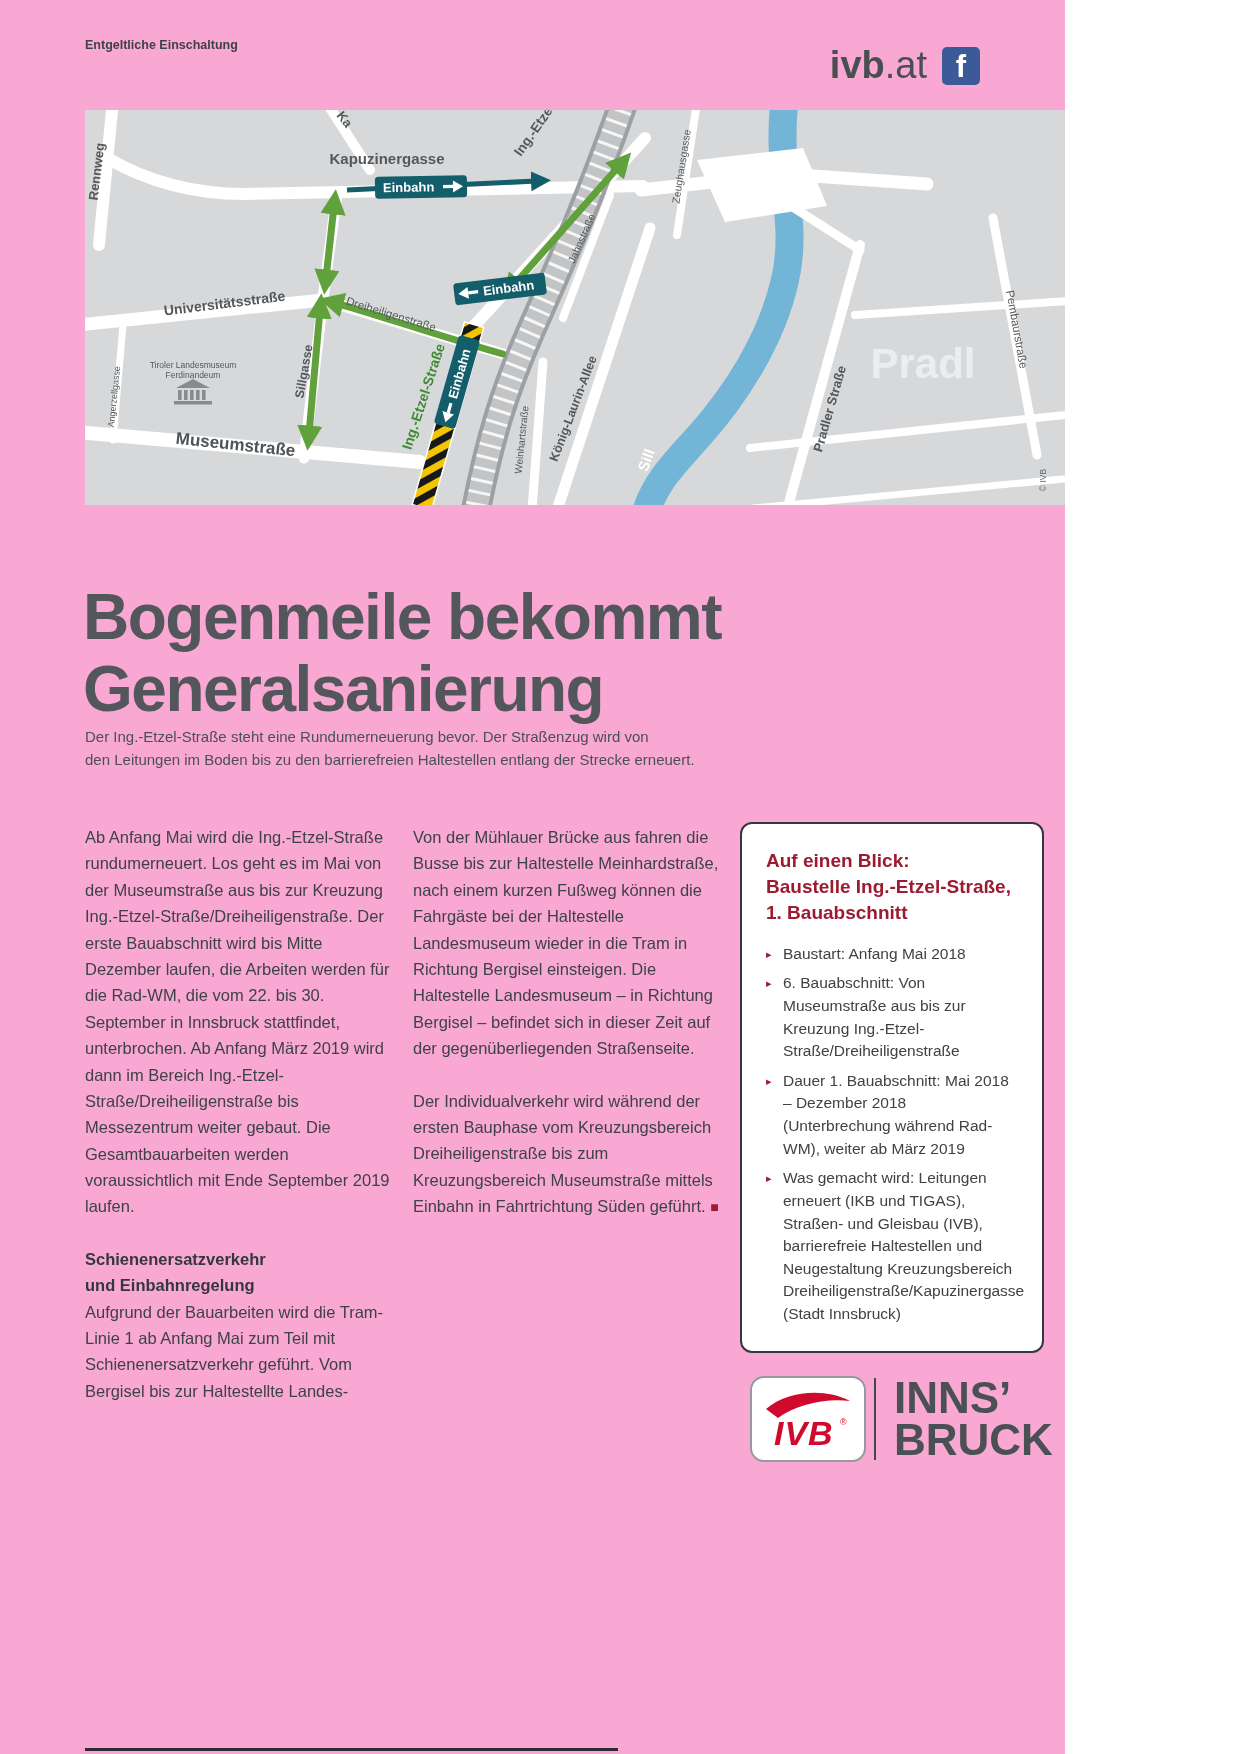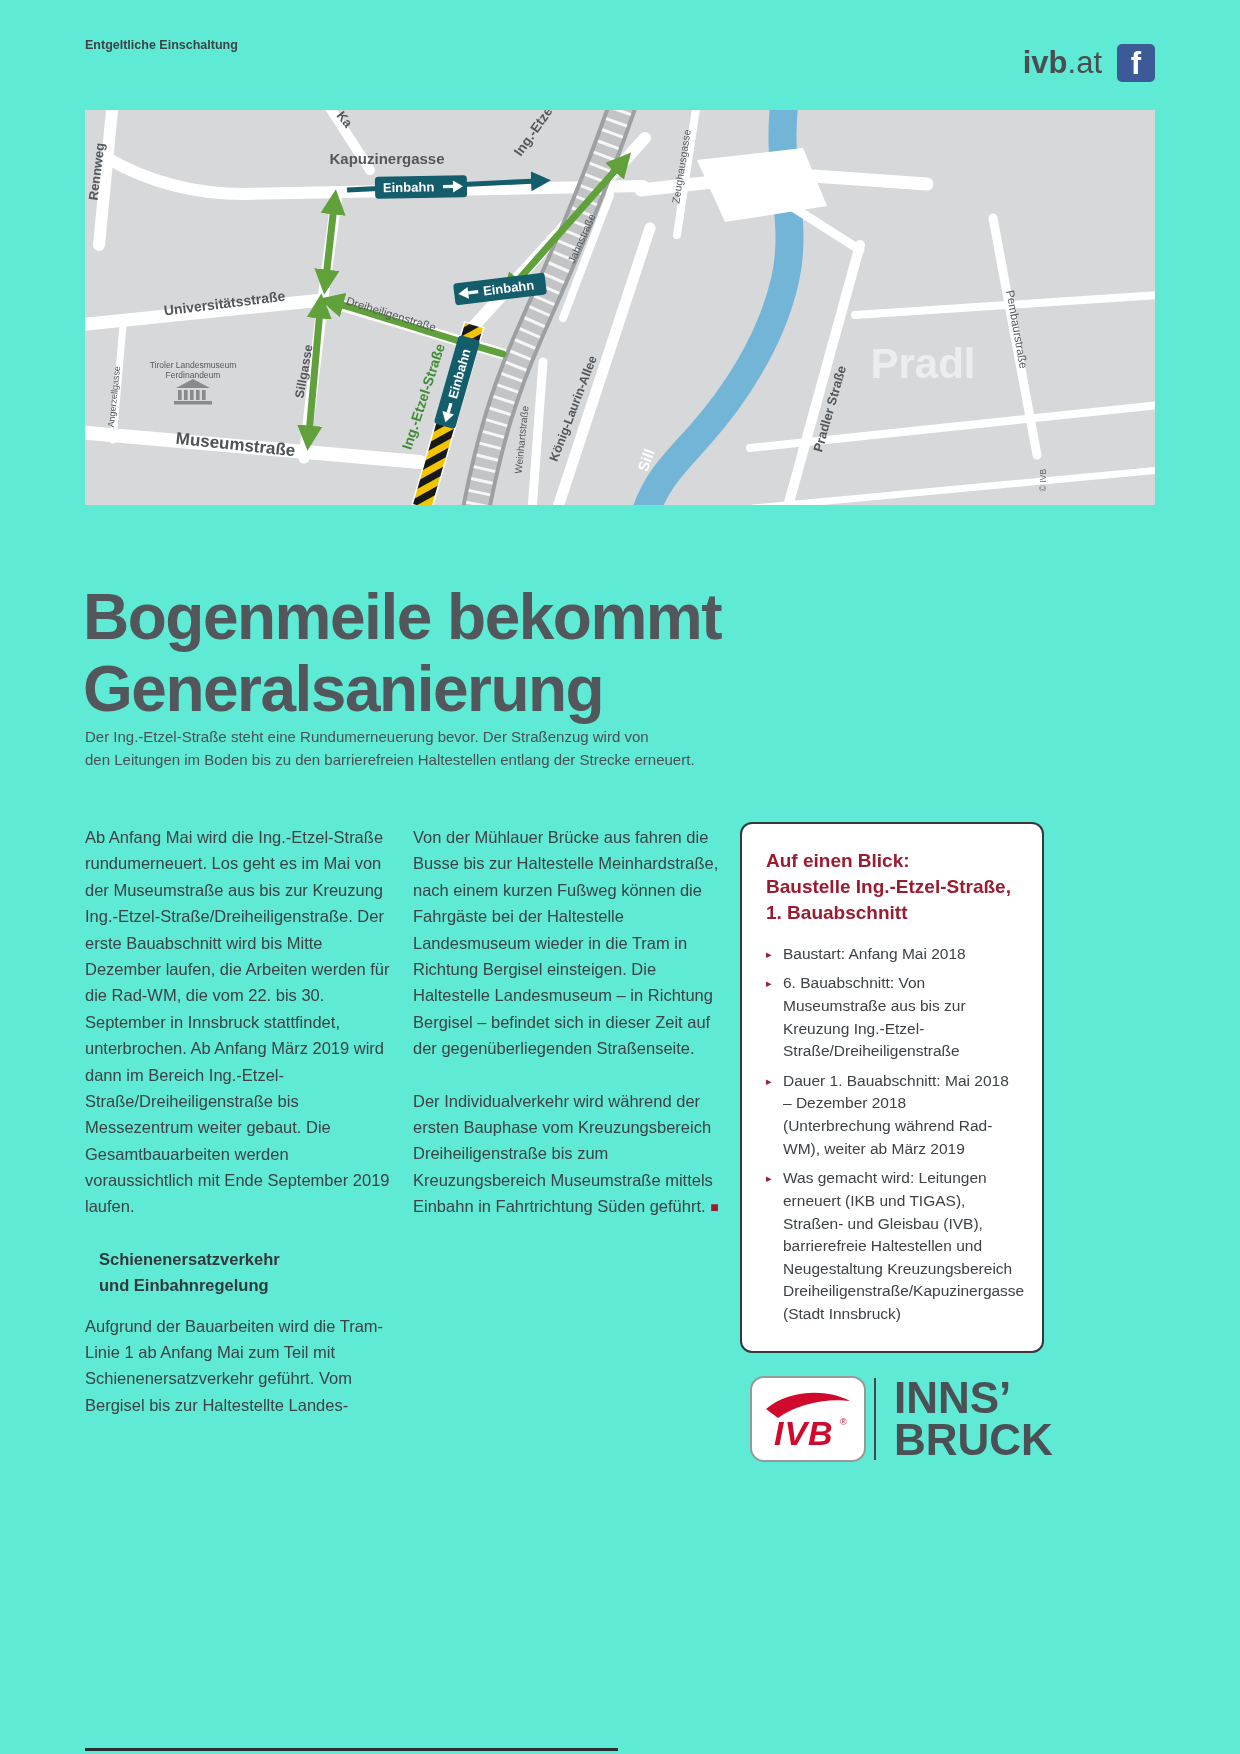--- a/index.html
+++ b/index.html
@@ -1,42 +1,42 @@
 <!DOCTYPE html>
 <html><head>
 <meta charset="utf-8">
 <style>
   *{box-sizing:border-box}
   body{margin:0;background:#ffffff}
-  .page{position:relative;width:1240px;height:1754px;background:#5eead4;
+  .page{position:relative;width:1065px;height:1754px;background:#f9a8d4;
         font-family:"Liberation Sans",sans-serif;color:#3e4246;overflow:hidden}
 
   .disclosure{position:absolute;left:85px;top:38px;font-size:12.5px;font-weight:700;color:#3f4347}
 
   .brand{position:absolute;top:44px;right:85px;display:flex;align-items:center;gap:15px}
-  .site{font-size:31px;color:#4a4e52}
+  .site{font-size:38px;color:#4a4e52}
   .site b{font-weight:700}
   .fb{width:38px;height:38px;border-radius:5px;background:#3b5a97;color:#fff;font-weight:700;
       font-size:31px;display:flex;align-items:flex-end;justify-content:center;line-height:36px}
 
   .map{position:absolute;left:85px;top:110px;width:1070px;height:395px;overflow:hidden;background:#d7d8da}
   .map text{font-family:"Liberation Sans",sans-serif}
 
   .headline{position:absolute;left:83px;top:538px;font-size:64px;line-height:1.13;font-weight:700;
             color:#53575b;letter-spacing:-1.5px}
   .headline span{display:block}
 
   .subhead{position:absolute;left:85px;top:726px;font-size:15px;line-height:1.5;color:#4b5054}
   .subhead span{display:block}
 
   .col{position:absolute;top:824px;width:313px;font-size:16.5px;line-height:1.6;color:#3e4246}
   .col1{left:85px}
   .col2{left:413px}
   .col p{margin:0 0 26px 0}
-  .col h3{margin:14px;font-size:16.5px;line-height:1.6;font-weight:700;color:#34383c}
+  .col h3{margin:0;font-size:16.5px;line-height:1.6;font-weight:700;color:#34383c}
   .col h3 span{display:block}
   .endmark{color:#9c1b31;font-size:14px}
 
   .glance{position:absolute;left:740px;top:822px;width:304px;min-height:508px;border:2px solid #34383c;
           border-radius:12px;padding:24px 28px 18px 24px;background:#fff}
   .glance-title{font-size:19px;line-height:1.38;font-weight:700;color:#9c1b31;margin:0 0 16px 0}
   .glance-title span{display:block}
   .glance ul{list-style:none;margin:0;padding:0}
   .glance li{position:relative;padding-left:17px;font-size:15.5px;line-height:1.46;margin-bottom:7px}
   .glance li .marker{position:absolute;left:0;top:3px;font-size:11px;color:#9c1b31}

